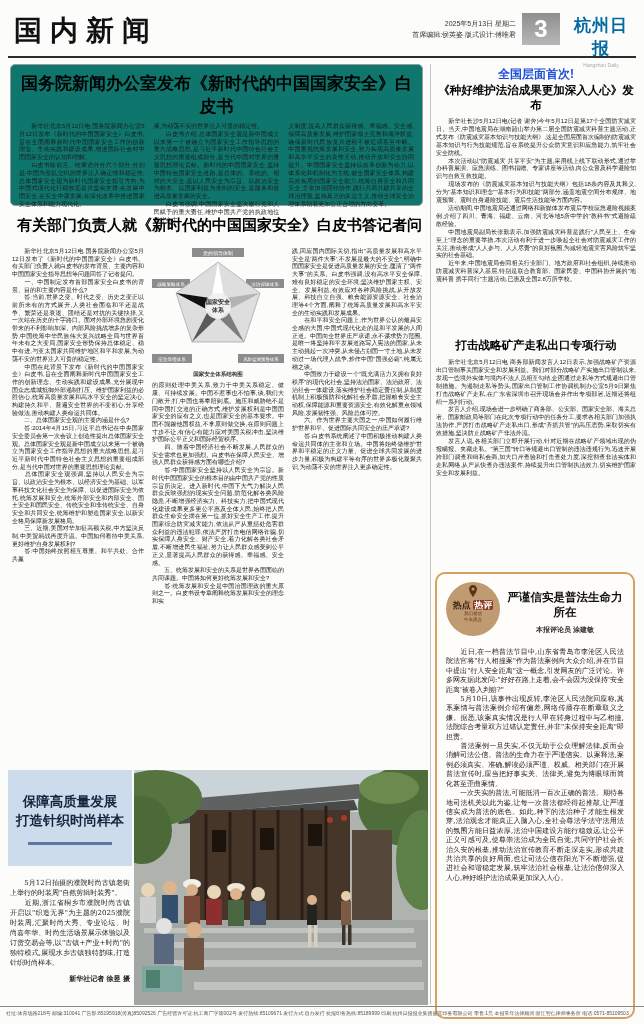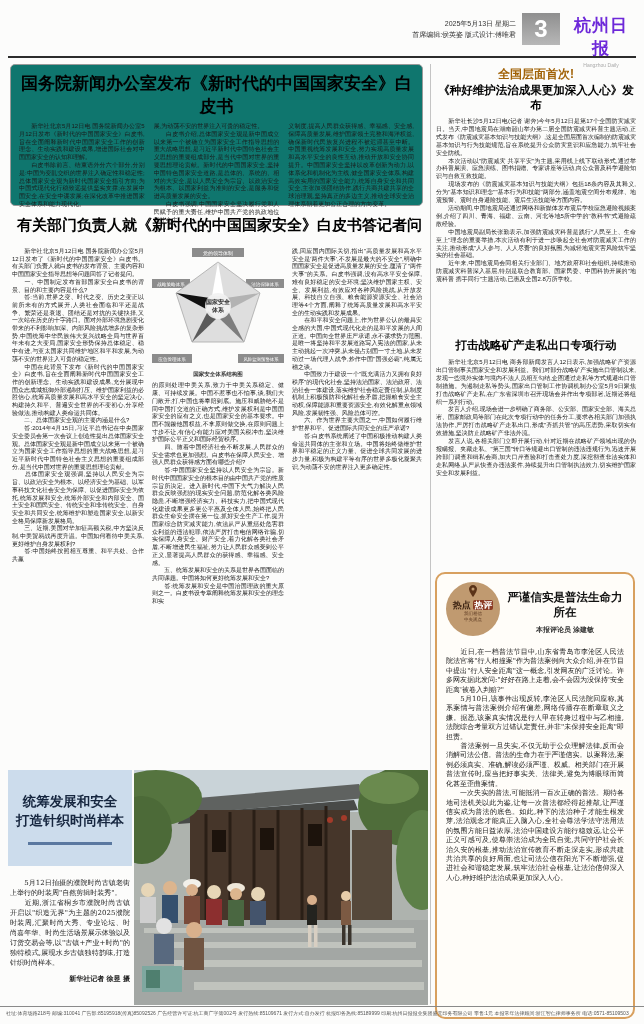--- a/index.html
+++ b/index.html
@@ -6,39 +6,39 @@
   .page{position:relative;width:644px;height:1024px;margin:0 auto;background:#fcfcfb;
         font-family:"Liberation Sans","DejaVu Sans",sans-serif;color:#1a1a1a;overflow:hidden;}
   .abs{position:absolute;}
   .jt{text-align:justify;white-space:pre-line;overflow:hidden;word-break:break-all;}
   
   .section-title{left:14px;top:12px;font-size:28px;font-weight:bold;letter-spacing:8px;color:#111;}
   .meta{left:330px;top:18px;width:186px;text-align:right;font-size:7px;line-height:11px;color:#333;}
   .pagenum{left:522px;top:13px;width:38px;height:32px;background:linear-gradient(180deg,#8f8f8f,#b7b7b7);
            color:#fff;font-size:24px;font-weight:bold;text-align:center;line-height:32px;}
   .logo{left:566px;top:14px;width:70px;text-align:center;}
-  .logo .cn{font-family:"DejaVu Serif","Liberation Serif",serif;font-size:17px;font-weight:bold;color:#6d28d9;letter-spacing:1px;text-align:center;}
+  .logo .cn{font-family:"DejaVu Serif","Liberation Serif",serif;font-size:17px;font-weight:bold;color:#0369a1;letter-spacing:1px;text-align:center;}
   .logo .en{font-size:5px;color:#a9a9a9;margin-top:2px;}
   .hrule{left:8px;top:56px;width:628px;border-top:2px solid #2c2c2c;}
   .vdiv{left:430px;top:64px;width:0;height:940px;border-left:1px solid #c4c4c4;}
   
   .box1{left:10px;top:64px;width:413px;height:142px;border:1px solid #9a9a9a;border-radius:5px;background:#0f766e;padding:5px 8px;box-sizing:border-box;}
   .box1 h1{margin:2px 0 5px 0;font-size:17px;font-weight:900;text-align:center;letter-spacing:0;color:#000;}
   .cols3{display:flex;gap:9px;}
   .cols3 .col{flex:1;font-size:6px;line-height:7.8px;height:100px;}
   
   .qa-head{left:10px;top:216px;width:412px;font-size:15px;font-weight:900;text-align:right;color:#000;}
   .qa-col{top:248px;width:132px;font-size:6px;line-height:7.7px;height:508px;}
   .qa1{left:12px;} .qa2{left:152px;} .qa3{left:292px;width:130px;}
   .diagram-wrap{width:132px;margin-bottom:4px;}
   .diagram-cap{font-size:5.5px;font-weight:bold;text-align:center;color:#333;margin:2px 0 4px 0;}
   .qa2-text{font-size:6px;line-height:7.7px;height:360px;}
   
   .r-art{left:436px;width:200px;}
-  .kicker{font-size:12px;font-weight:900;text-align:center;color:#a16207;}
+  .kicker{font-size:12px;font-weight:900;text-align:center;color:#1d4ed8;}
   .r-head{font-size:11.5px;font-weight:900;text-align:center;color:#000;line-height:15px;}
   .r-body{font-size:6px;line-height:7.9px;}
   
   .hotbox{left:435px;top:572px;width:200px;height:447px;border:2px solid #d8a05f;border-radius:10px;background:#fffdf9;box-sizing:border-box;padding:8px 9px;}
   .hot-header{position:relative;height:58px;}
   .badge{position:absolute;left:0;top:0;width:54px;height:54px;border-radius:50%;background:#c09a70;text-align:center;}
   .badge .pin{margin-top:3px;}
   .badge .b1{font-size:9px;font-weight:900;color:#3d2413;line-height:9px;}
   .badge .b1 .hl{background:#8b3a24;color:#fff;border-radius:2px;padding:0 1px;}
   .badge .sub{font-size:4.5px;color:#5c3a22;line-height:5.5px;margin-top:1px;}
@@ -56,20 +56,21 @@
   .photo{left:134px;top:770px;width:294px;height:235px;background:#b9b9b4;}
   
   .f-rule{left:0;top:1006px;width:644px;border-top:1px solid #8a8a8a;}
   .footer{left:6px;top:1010px;width:632px;font-size:5px;color:#555;white-space:nowrap;overflow:hidden;}
 </style>
 </head>
 <body>
 
 <div class="page">
 
+  <div class="abs section-title">国内新闻</div>
   <div class="abs meta">
     <div>2025年5月13日 星期二</div>
     <div>首席编辑:侯英姿  版式设计:傅唯君</div>
   </div>
   <div class="abs pagenum">3</div>
   <div class="abs logo">
     <div class="cn">杭州日报</div>
     <div class="en">Hangzhou Daily</div>
   </div>
   <div class="abs hrule"></div>
@@ -175,21 +176,21 @@
         <div class="by">本报评论员  涂建敏</div>
       </div>
     </div>
     <div class="hot-body jt">　　近日,在一档普法节目中,山东省青岛市李沧区人民法院法官将"行人相撞案"作为普法案例向大众介绍,并在节目中提出"行人安全距离"这一概念,引发网友的广泛讨论。许多网友据此发问:"好好在路上走着,会不会因为没保持'安全距离'被卷入判赔?"
 　　5月10日,该事件出现反转,李沧区人民法院回应称,其系案情与普法案例介绍有偏差,网络传播存在断章取义之嫌。据悉,该案真实情况是行人甲在转身过程中与乙相撞,法院综合考量双方过错认定责任,并非"未保持安全距离"即担责。
 　　普法案例一旦失实,不仅无助于公众理解法律,反而会消解司法公信。普法的生命力在于严谨信实。以案释法,案例必须真实、准确,解读必须严谨、权威。相关部门在开展普法宣传时,应当把好事实关、法律关,避免为博眼球而简化甚至歪曲案情。
 　　一次失实的普法,可能抵消一百次正确的普法。期待各地司法机关以此为鉴,让每一次普法都经得起推敲,让严谨信实成为普法的底色。如此,种下的法治种子才能生根发芽,法治观念才能真正入脑入心,全社会尊法学法守法用法的氛围方能日益浓厚,法治中国建设方能行稳致远,让公平正义可感可及,使尊崇法治成为全民自觉,共同守护社会长治久安的根基,推动法治宣传教育不断走深走实,形成共建共治共享的良好局面,也让司法公信在阳光下不断增强,促进社会和谐稳定发展,筑牢法治社会根基,让法治信仰深入人心,种好维护法治成果更加深入人心。</div>
   </div>
 
   <div class="abs bluebox">
-    <div class="h">统筹发展和安全</div>
+    <div class="h">保障高质量发展</div>
     <div class="h">打造针织时尚样本</div>
     <div class="rule"></div>
   </div>
   <div class="abs feat-cap">
     <div class="jt">　　5月12日拍摄的濮院时尚古镇老街上举行的时装周"自然剪辑时装秀"。</div>
     <div class="jt">　　近期,浙江省桐乡市濮院时尚古镇开启以"织造无界"为主题的2025濮院时装周,汇聚时尚大秀、专业论坛、时尚嘉年华、时尚生活场景展示体验以及订货交易会等,以"古镇+产业+时尚"的独特模式,展现水乡古镇独特韵味,打造针织时尚样本。</div>
     <div class="feat-credit">新华社记者 徐昱 摄</div>
   </div>
 
   <div class="abs photo">

